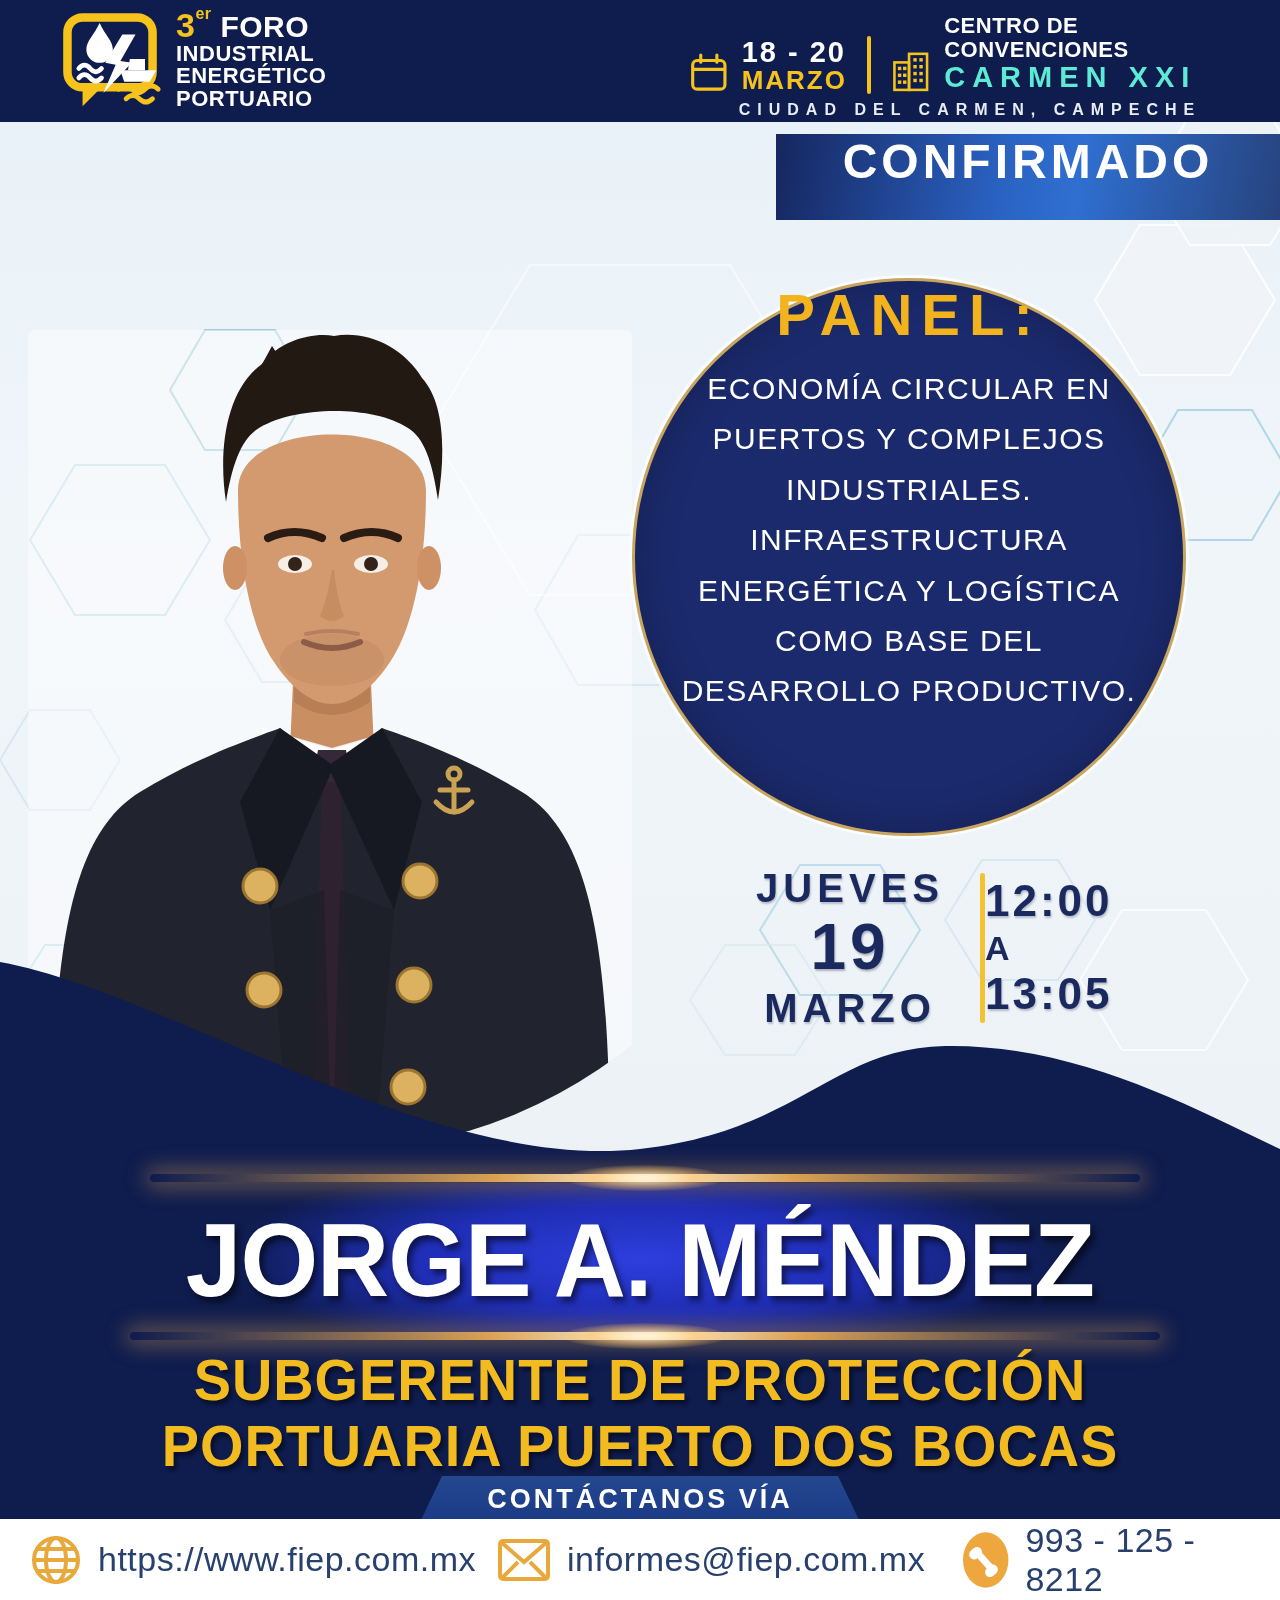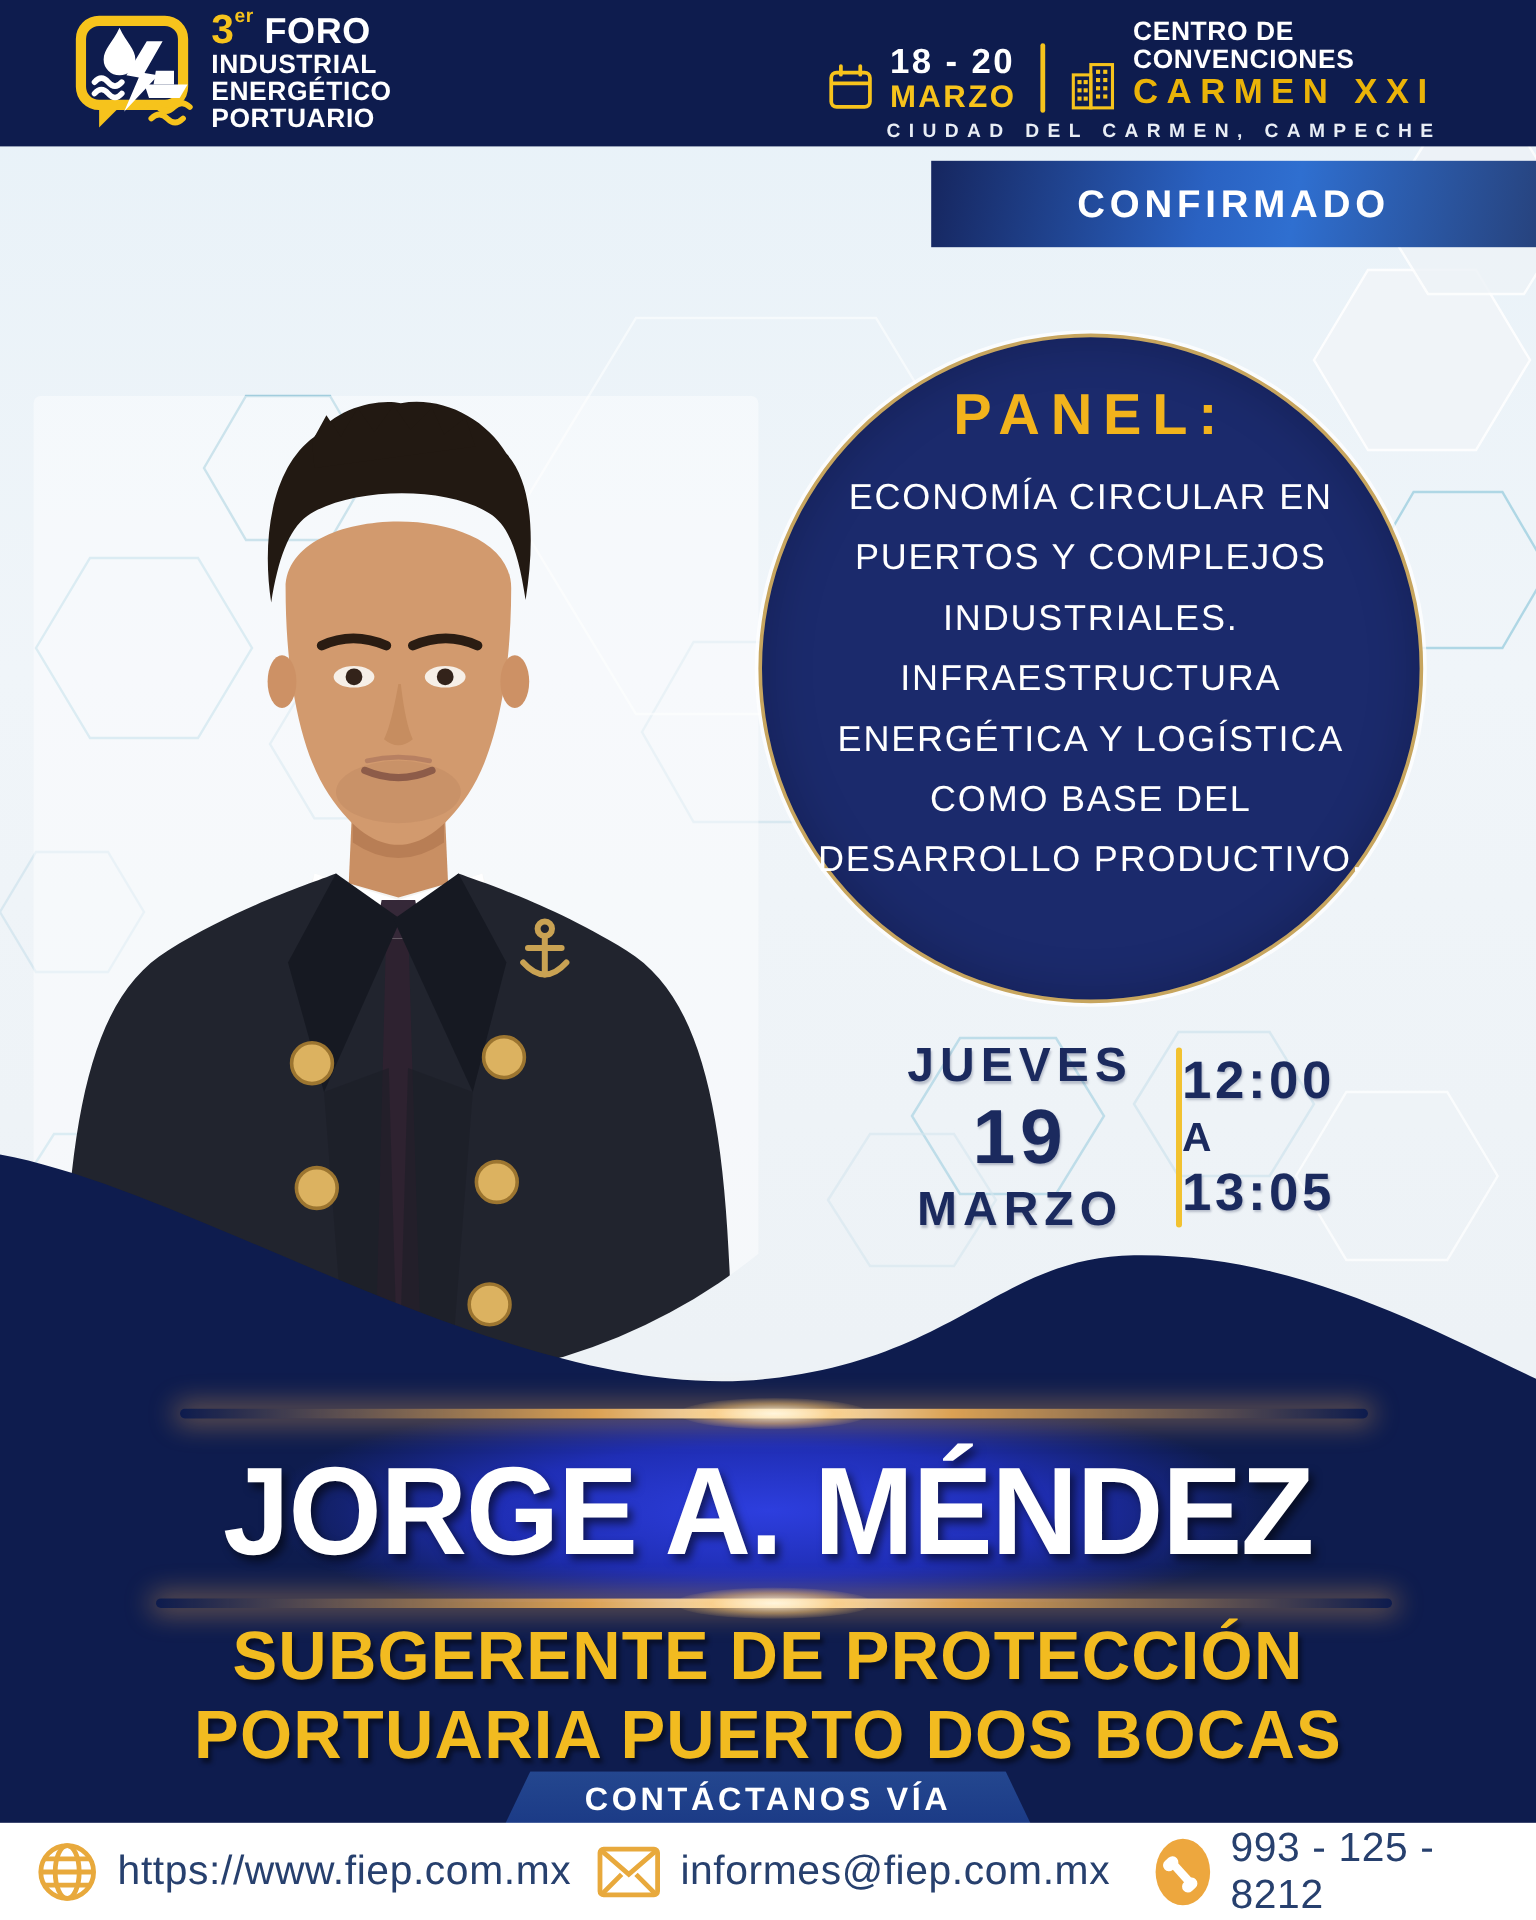--- a/index.html
+++ b/index.html
@@ -17,39 +17,39 @@
   .logo-sup{color:#f6c31c;font-size:16px;vertical-align:top;position:relative;top:-2px;}
   .logo-rest{font-size:22px;}
   .hright{position:absolute;left:690px;top:14px;width:560px;z-index:7;}
   .hrow{display:flex;align-items:flex-end;gap:14px;}
   .hdate{text-align:left;line-height:1.05;}
   .hdate .d1{color:#fff;font-size:29px;font-weight:800;letter-spacing:2px;}
   .hdate .d2{color:#f6c31c;font-size:26px;font-weight:800;letter-spacing:2px;}
   .hdiv{width:4px;height:58px;background:#f6c31c;border-radius:2px;margin:0 6px;}
   .hvenue{line-height:1.1;}
   .hvenue .v1{color:#fff;font-size:22px;font-weight:600;letter-spacing:.5px;}
-  .hvenue .v2{color:#eab308;font-size:29px;font-weight:800;letter-spacing:7px;}
+  .hvenue .v2{color:#5eead4;font-size:29px;font-weight:800;letter-spacing:7px;}
   .hcity{margin-top:7px;text-align:center;color:#e8edf5;font-size:16px;font-weight:600;letter-spacing:7px;}
   
   .hexlayer{position:absolute;left:0;top:0;width:1280px;height:1600px;z-index:1;}
   
   .badge{
-    position:absolute;left:776px;top:134px;width:504px;height:72px;z-index:4;
+    position:absolute;left:776px;top:134px;width:504px;height:86px;z-index:4;
     background:linear-gradient(100deg,#16265f 0%,#2a62c2 45%,#2f6fd0 60%,#27437e 100%);
-    display:flex;align-items:center;justify-content:center;
-    color:#fff;font-size:32px;font-weight:800;letter-spacing:4px;
+    display:flex;align-items:flex-start;justify-content:center;
+    color:#fff;font-size:48px;font-weight:800;letter-spacing:4px;
   }
   
   .circle{
     position:absolute;left:632px;top:278px;width:548px;height:552px;border-radius:50%;
     background:#1b2a6c;border:3px solid #c7a55e;
     box-shadow:0 0 0 3px rgba(255,255,255,.75), inset 0 0 40px rgba(0,0,20,.25);
     z-index:3;text-align:center;
   }
-  .panel-title{margin-top:38px;color:#f2b31c;font-size:48px;font-weight:800;letter-spacing:9px;}
+  .panel-title{color:#f2b31c;font-size:58px;font-weight:800;letter-spacing:9px;}
   .panel-desc{width:470px;margin:16px auto 0;color:#fff;font-size:30px;font-weight:400;letter-spacing:1.5px;line-height:1.68;}
   
   .sched{position:absolute;left:720px;top:868px;width:500px;height:160px;display:flex;align-items:center;z-index:3;color:#1b2a5e;}
   .sc-left{width:260px;text-align:center;line-height:1.15;}
   .sc-day{font-size:40px;font-weight:700;letter-spacing:5px;text-shadow:1px 2px 2px rgba(20,30,70,.25);}
   .sc-num{font-size:64px;font-weight:900;letter-spacing:4px;text-shadow:1px 2px 2px rgba(20,30,70,.3);}
   .sc-month{font-size:40px;font-weight:700;letter-spacing:5px;text-shadow:1px 2px 2px rgba(20,30,70,.25);}
   .sc-div{width:5px;height:150px;background:#f2c230;border-radius:3px;}
   .sc-right{width:225px;text-align:left;line-height:1.2;}
   .sc-time{font-size:44px;font-weight:700;letter-spacing:3px;text-shadow:1px 2px 2px rgba(20,30,70,.25);}

